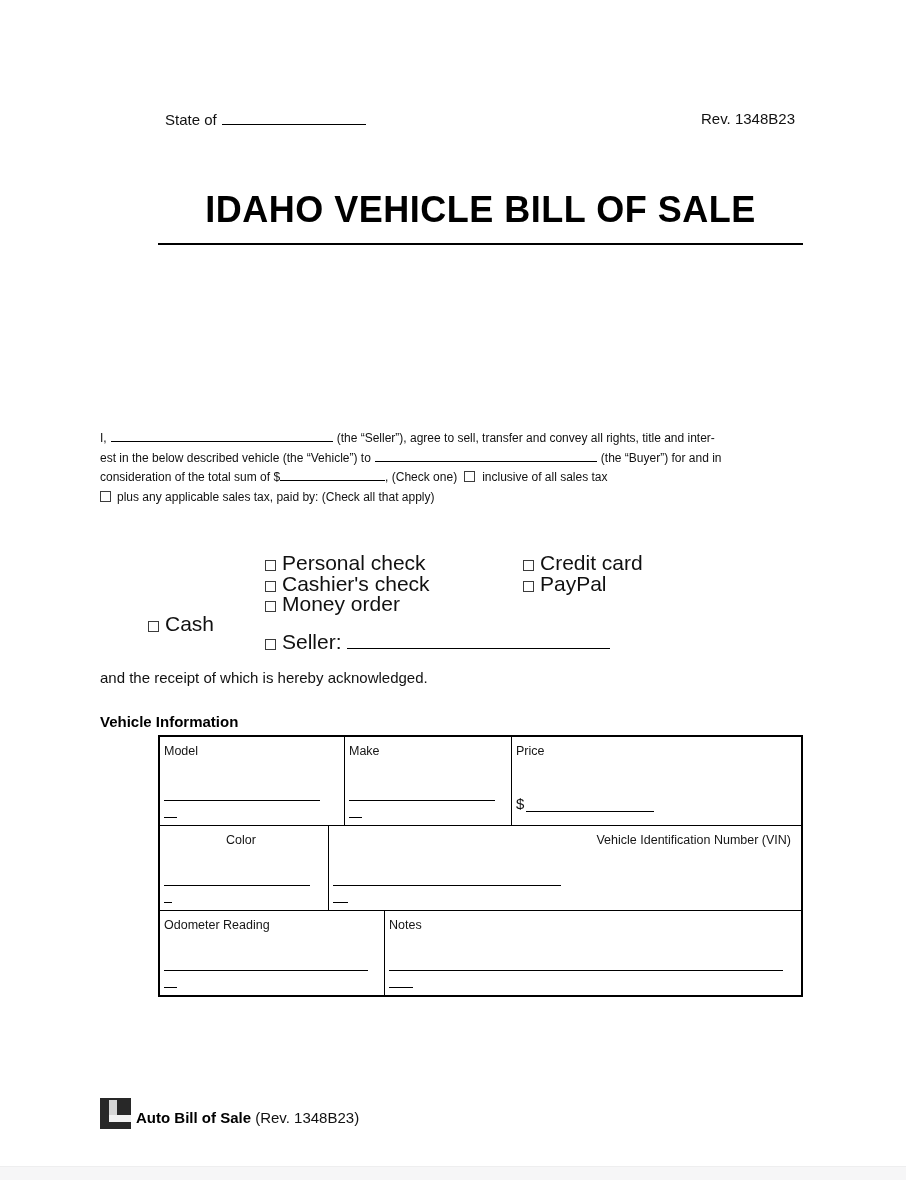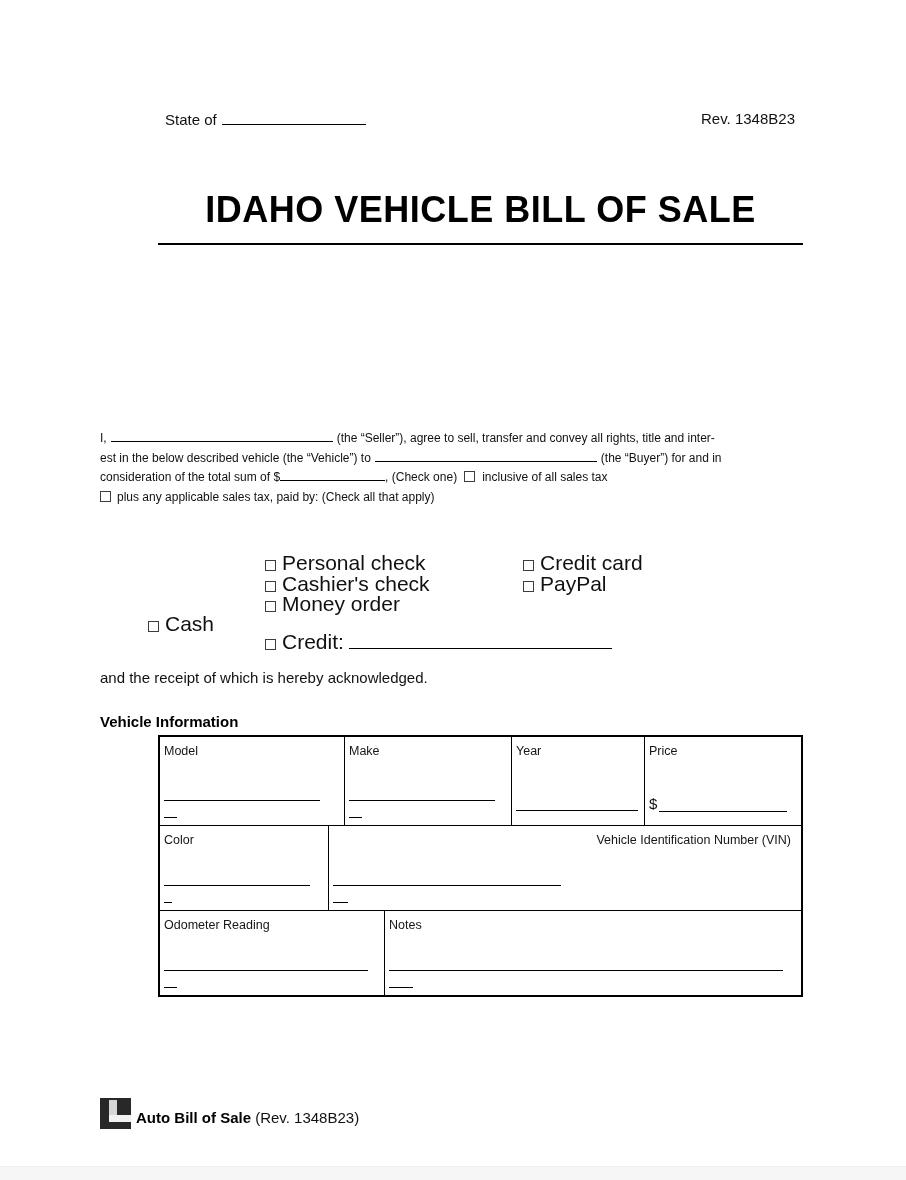--- a/index.html
+++ b/index.html
@@ -67,21 +67,21 @@
     padding:7px 10px 0 4px;
     display:flex;flex-direction:column;
   }
   .tcell:last-child{border-right:none;}
   .tlabel{font-size:12.5px;color:#151515;}
   .spacer{flex:1;}
   .wline{border-bottom:1.5px solid #000;height:0;}
   .stub{border-bottom:1.5px solid #000;height:0;margin-top:16px;margin-bottom:7px;}
   .noline-bottom{margin-bottom:14px;}
   .c-model{width:185px;} .c-make{width:167px;} .c-year{width:133px;} .c-price{flex:1;}
-  .c-body{width:225px;}  .c-color{width:169px;} .c-vin{flex:1;text-align:right;}
+  .c-body{width:225px;}  .c-color{width:169px;text-align:center;} .c-vin{flex:1;text-align:right;}
   .c-odo{width:225px;}   .c-notes{flex:1;}
   .lw156{width:156px;} .lw146{width:146px;} .lw122{width:122px;}
   .lw204{width:204px;} .lw228{width:228px;} .lw400{width:98%;}
   .sw13{width:13px;} .sw8{width:8px;} .sw15{width:15px;} .sw24{width:24px;}
   .price-fill{display:flex;align-items:flex-end;margin-bottom:13px;font-size:15px;}
   .price-fill .wline{flex:1;margin-left:2px;max-width:128px;}
   
   .footer{position:absolute;left:100px;top:1098px;display:flex;align-items:flex-end;}
   .logo{position:relative;width:31px;height:31px;background:#282828;flex:0 0 auto;}
   .logo .lbar-v{position:absolute;left:9px;top:2px;width:8px;height:22px;background:#d6d6d6;}
@@ -132,46 +132,41 @@
   <div class="pay-item pi-money">
     <span class="cb"></span><span>Money order</span>
   </div>
   <div class="pay-item pi-credit">
     <span class="cb"></span><span>Credit card</span>
   </div>
   <div class="pay-item pi-paypal">
     <span class="cb"></span><span>PayPal</span>
   </div>
   <div class="pay-item pi-other">
-    <span class="cb"></span><span>Credit:</span><span class="blank w263"></span>
+    <span class="cb"></span><span>Seller:</span><span class="blank w263"></span>
   </div>
 
   <div class="receipt">and the receipt of which is hereby acknowledged.</div>
 
   <div class="veh-heading">Vehicle Information</div>
 
   <div class="vtable">
     <div class="trow r1">
       <div class="tcell c-model">
         <div class="tlabel">Model</div>
         <div class="spacer"></div>
         <div class="wline lw156"></div>
         <div class="stub sw13"></div>
       </div>
       <div class="tcell c-make">
         <div class="tlabel">Make</div>
         <div class="spacer"></div>
         <div class="wline lw146"></div>
         <div class="stub sw13"></div>
       </div>
-      <div class="tcell c-year">
-        <div class="tlabel">Year</div>
-        <div class="spacer"></div>
-        <div class="wline lw122 noline-bottom"></div>
-      </div>
       <div class="tcell c-price">
         <div class="tlabel">Price</div>
         <div class="spacer"></div>
         <div class="price-fill">
           <span>$</span>
           <div class="wline"></div>
         </div>
       </div>
     </div>
     <div class="trow r2">

